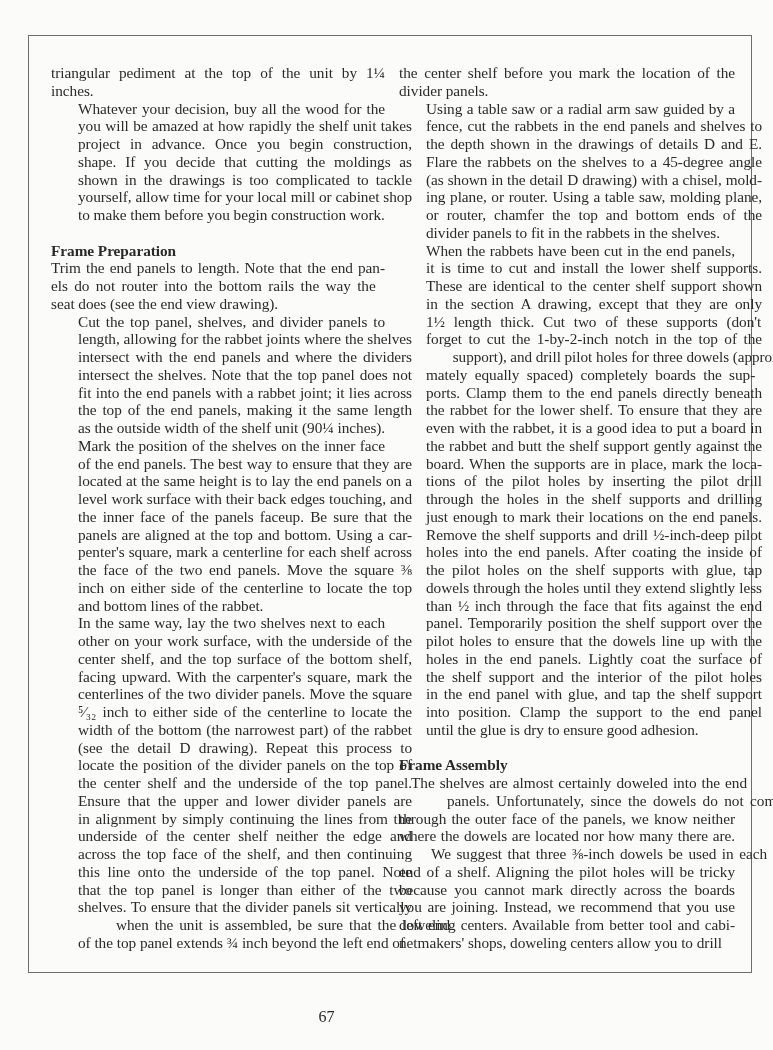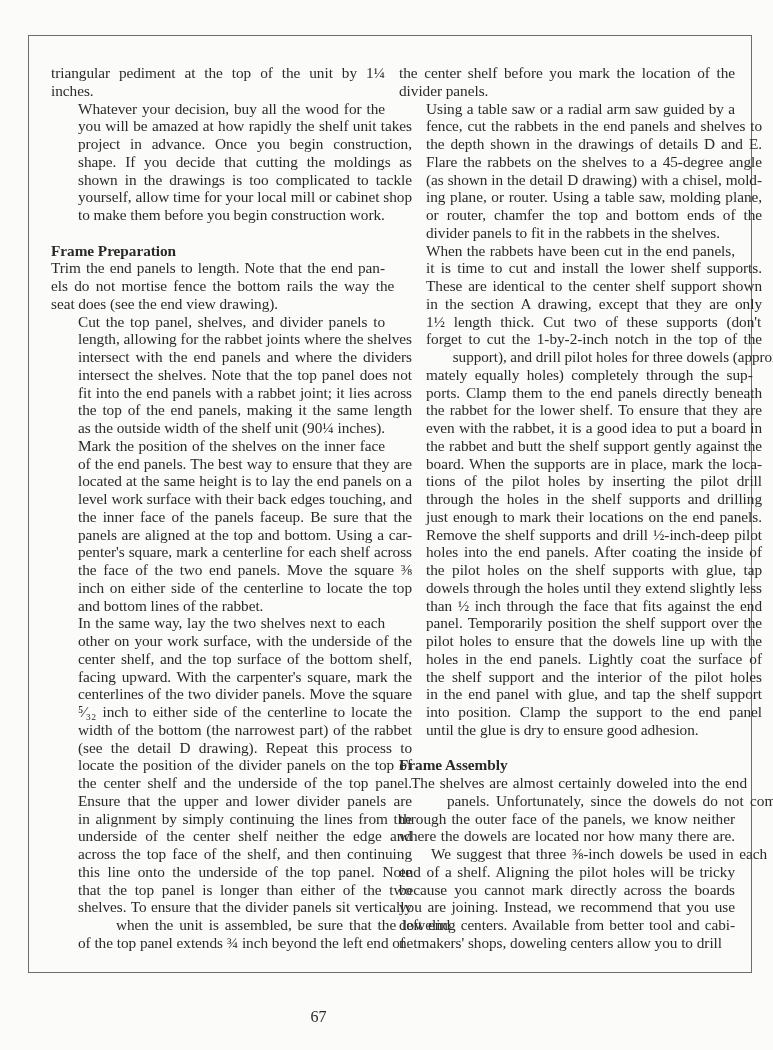--- a/index.html
+++ b/index.html
@@ -33,21 +33,21 @@
   }
   .col p.noindent { text-indent: 0; }
   .line { display: block; white-space: nowrap; }
   .heading {
     margin: 17.75px 0 0 0;
     font-weight: bold;
     text-indent: 0;
   }
   .page-number {
     position: absolute;
-    left: 0; width: 637px;
+    left: 8px; width: 637px;
     top: 1008px;
     text-align: center;
     font-size: 16px;
   }
 </style>
 </head>
 <body>
 
 <div class="frame"></div>
 
@@ -61,21 +61,21 @@
       <span class="line" style="white-space: nowrap; display: block;"><span style="word-spacing: 0.620313px;">you will be amazed at how rapidly the shelf unit takes</span></span>
       <span class="line" style="white-space: nowrap; display: block;"><span style="word-spacing: 6.08333px;">project in advance. Once you begin construction,</span></span>
       <span class="line" style="white-space: nowrap; display: block;"><span style="word-spacing: 5.04297px;">shape. If you decide that cutting the moldings as</span></span>
       <span class="line" style="white-space: nowrap; display: block;"><span style="word-spacing: 3.29688px;">shown in the drawings is too complicated to tackle</span></span>
       <span class="line" style="white-space: nowrap; display: block;"><span style="word-spacing: 0.131944px;">yourself, allow time for your local mill or cabinet shop</span></span>
       <span class="line" style="white-space: nowrap; display: block;"><span>to make them before you begin construction work.</span></span>
     </p>
   <div class="heading">Frame Preparation</div>
   <p class="noindent">
       <span class="line" style="white-space: nowrap; display: block;"><span style="word-spacing: 1.39062px;">Trim the end panels to length. Note that the end pan-</span></span>
-      <span class="line" style="white-space: nowrap; display: block;"><span style="word-spacing: 2.56094px;">els do not mortise fence the bottom rails the way the</span></span>
+      <span class="line" style="white-space: nowrap; display: block;"><span style="word-spacing: 2.56094px;">els do not router into the bottom rails the way the</span></span>
       <span class="line" style="white-space: nowrap; display: block;"><span>seat does (see the end view drawing).</span></span>
     </p>
   <p>
       <span class="line" style="white-space: nowrap; display: block; text-indent: 0px; padding-left: 27px;"><span style="word-spacing: 2.03906px;">Cut the top panel, shelves, and divider panels to</span></span>
       <span class="line" style="white-space: nowrap; display: block;"><span style="word-spacing: 0.0976562px;">length, allowing for the rabbet joints where the shelves</span></span>
       <span class="line" style="white-space: nowrap; display: block;"><span style="word-spacing: 2.46484px;">intersect with the end panels and where the dividers</span></span>
       <span class="line" style="white-space: nowrap; display: block;"><span style="word-spacing: 1.26042px;">intersect the shelves. Note that the top panel does not</span></span>
       <span class="line" style="white-space: nowrap; display: block;"><span style="word-spacing: 0.46875px;">fit into the end panels with a rabbet joint; it lies across</span></span>
       <span class="line" style="white-space: nowrap; display: block;"><span style="word-spacing: 2.09531px;">the top of the end panels, making it the same length</span></span>
       <span class="line" style="white-space: nowrap; display: block;"><span>as the outside width of the shelf unit (90¼ inches).</span></span>
@@ -131,21 +131,21 @@
       <span class="line" style="white-space: nowrap; display: block;"><span>divider panels to fit in the rabbets in the shelves.</span></span>
     </p>
   <p>
       <span class="line" style="white-space: nowrap; display: block; text-indent: 0px; padding-left: 27px;"><span style="word-spacing: 0.625px;">When the rabbets have been cut in the end panels,</span></span>
       <span class="line" style="white-space: nowrap; display: block;"><span style="word-spacing: 2.5625px;">it is time to cut and install the lower shelf supports.</span></span>
       <span class="line" style="white-space: nowrap; display: block;"><span style="word-spacing: 2.08398px;">These are identical to the center shelf support shown</span></span>
       <span class="line" style="white-space: nowrap; display: block;"><span style="word-spacing: 3.53819px;">in the section A drawing, except that they are only</span></span>
       <span class="line" style="white-space: nowrap; display: block;"><span style="word-spacing: 4.89062px;">1½ length thick. Cut two of these supports (don't</span></span>
       <span class="line" style="white-space: nowrap; display: block;"><span style="word-spacing: 2.71094px;">forget to cut the 1-by-2-inch notch in the top of the</span></span>
       <span class="line" style="white-space: nowrap; display: block;"><span style="display: inline-block; transform-origin: left center; transform: scaleX(0.990922);">support), and drill pilot holes for three dowels (approxi-</span></span>
-      <span class="line" style="white-space: nowrap; display: block;"><span style="word-spacing: 3.60156px;">mately equally holes) completely through the sup-</span></span>
+      <span class="line" style="white-space: nowrap; display: block;"><span style="word-spacing: 3.60156px;">mately equally spaced) completely boards the sup-</span></span>
       <span class="line" style="white-space: nowrap; display: block;"><span style="word-spacing: 2.02148px;">ports. Clamp them to the end panels directly beneath</span></span>
       <span class="line" style="white-space: nowrap; display: block;"><span style="word-spacing: 1.51562px;">the rabbet for the lower shelf. To ensure that they are</span></span>
       <span class="line" style="white-space: nowrap; display: block;"><span style="word-spacing: 0.445913px;">even with the rabbet, it is a good idea to put a board in</span></span>
       <span class="line" style="white-space: nowrap; display: block;"><span style="word-spacing: 0.779514px;">the rabbet and butt the shelf support gently against the</span></span>
       <span class="line" style="white-space: nowrap; display: block;"><span style="word-spacing: 1.27083px;">board. When the supports are in place, mark the loca-</span></span>
       <span class="line" style="white-space: nowrap; display: block;"><span style="word-spacing: 4.62847px;">tions of the pilot holes by inserting the pilot drill</span></span>
       <span class="line" style="white-space: nowrap; display: block;"><span style="word-spacing: 3.76758px;">through the holes in the shelf supports and drilling</span></span>
       <span class="line" style="white-space: nowrap; display: block;"><span style="word-spacing: 1.28646px;">just enough to mark their locations on the end panels.</span></span>
       <span class="line" style="white-space: nowrap; display: block;"><span style="word-spacing: 1.16071px;">Remove the shelf supports and drill ½-inch-deep pilot</span></span>
       <span class="line" style="white-space: nowrap; display: block;"><span style="word-spacing: 2.23264px;">holes into the end panels. After coating the inside of</span></span>

